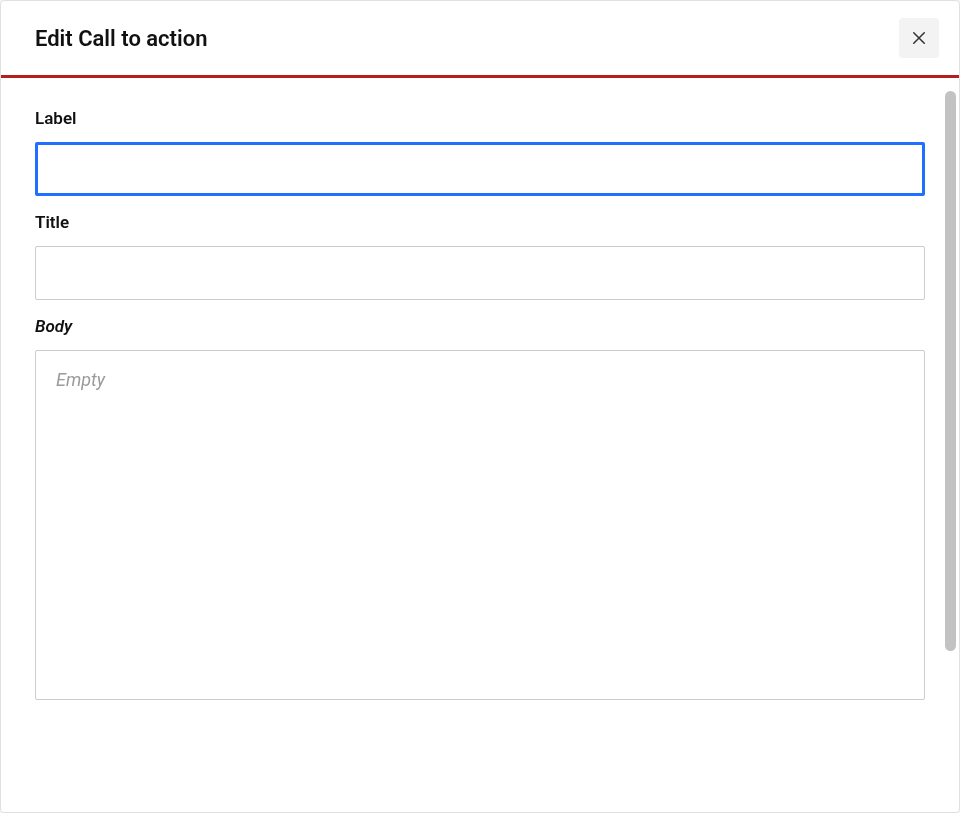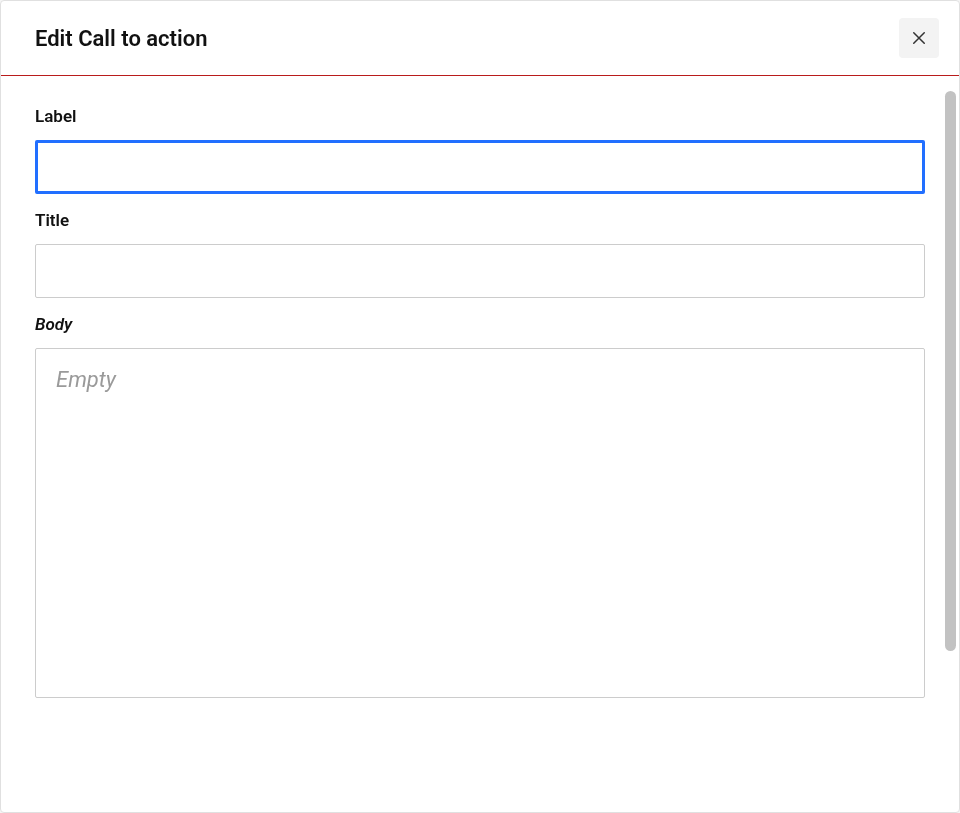--- a/index.html
+++ b/index.html
@@ -22,21 +22,21 @@
       border-radius: 4px;
       display: flex;
       flex-direction: column;
       position: relative;
     }
     .modal-header {
       display: flex;
       align-items: center;
       justify-content: space-between;
       padding: 17px 20px 17px 34px;
-      border-bottom: 1px solid #b91c1c;
+      border-bottom: 3px solid #b91c1c;
     }
     .modal-title {
       font-size: 22px;
       font-weight: 600;
       color: #111;
     }
     .close-btn {
       width: 40px;
       height: 40px;
       background: #f3f3f3;
@@ -87,21 +87,21 @@
     }
     @keyframes blink {
       50% { opacity: 0; }
     }
     .rich-editor {
       width: 100%;
       min-height: 350px;
       border: 1px solid #ccc;
       border-radius: 2px;
       padding: 18px 20px;
-      font-size: 22px;
+      font-size: 18px;
       font-family: inherit;
       color: #9a9a9a;
       outline: none;
       resize: none;
     }
     
     .scrollbar {
       position: absolute;
       right: 3px;
       top: 90px;

